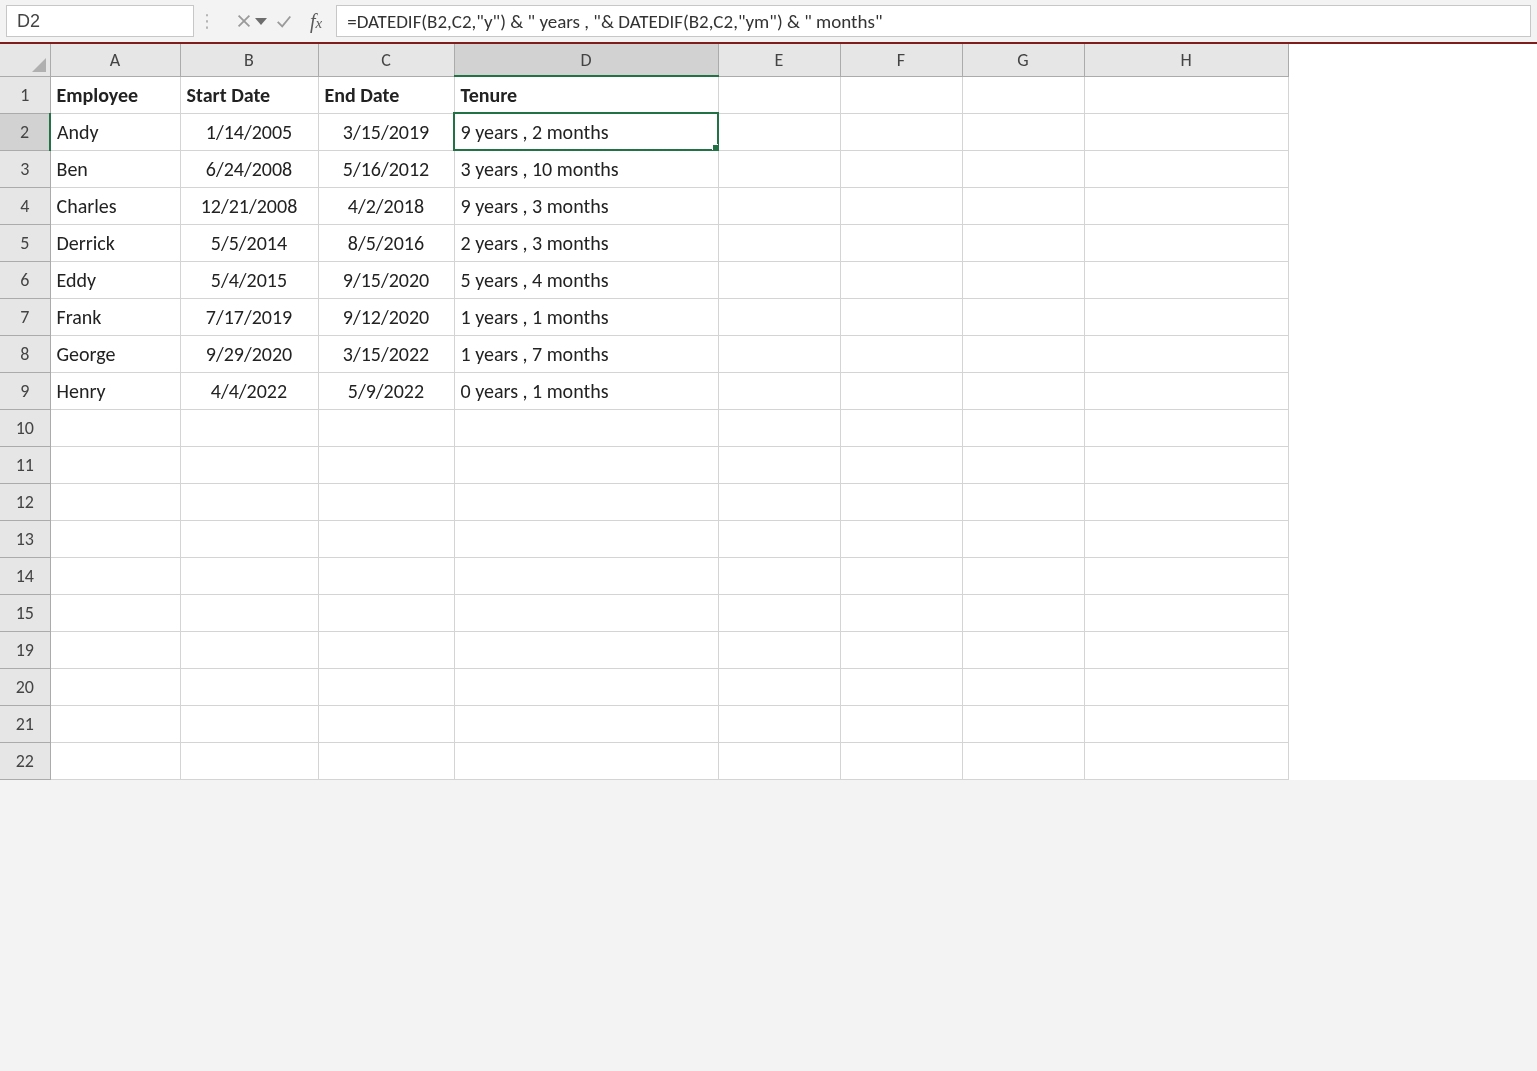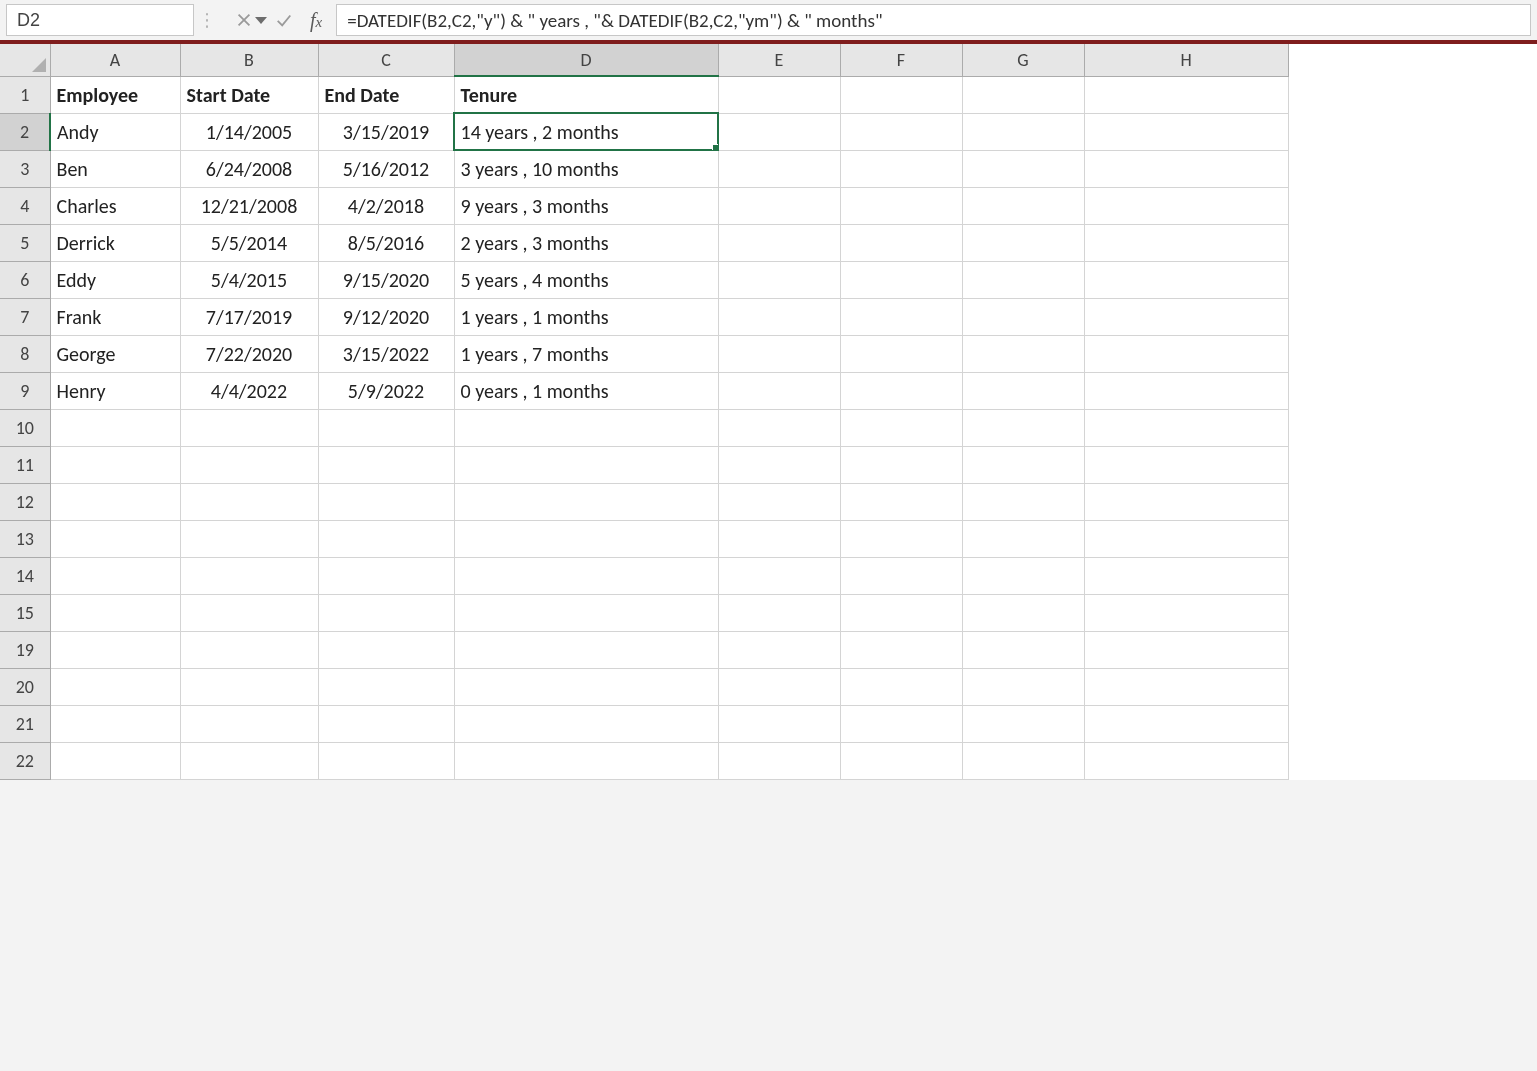--- a/index.html
+++ b/index.html
@@ -8,21 +8,21 @@
     font-size: 19px;
     background: #f3f3f3;
     overflow: hidden;
     user-select: none;
   }
   .formula-bar {
     display: flex;
     align-items: center;
     height: 44px;
     background: #f3f3f3;
-    border-bottom: 4px solid #7f1d1d;
+    border-bottom: 2px solid #7f1d1d;
     padding: 8px 6px;
   }
   .name-box-wrap {
     display: flex;
     align-items: center;
     height: 32px;
     background: #fff;
     border: 1px solid #c7c7c7;
     width: 188px;
     padding: 0 6px 0 10px;
@@ -214,21 +214,21 @@
             <td class="cell left colE"></td>
             <td class="cell left colF"></td>
             <td class="cell left colG"></td>
             <td class="cell left colH"></td>
           </tr>
           <tr>
             <th class="row-hdr sel">2</th>
             <td class="cell left colA">Andy</td>
             <td class="cell right colB">1/14/2005</td>
             <td class="cell right colC">3/15/2019</td>
-            <td class="cell left selected colD">14 years , 2 months</td>
+            <td class="cell left selected colD">9 years , 2 months</td>
             <td class="cell left colE"></td>
             <td class="cell left colF"></td>
             <td class="cell left colG"></td>
             <td class="cell left colH"></td>
           </tr>
           <tr>
             <th class="row-hdr">3</th>
             <td class="cell left colA">Ben</td>
             <td class="cell right colB">6/24/2008</td>
             <td class="cell right colC">5/16/2012</td>
@@ -278,21 +278,21 @@
             <td class="cell right colC">9/12/2020</td>
             <td class="cell left colD">1 years , 1 months</td>
             <td class="cell left colE"></td>
             <td class="cell left colF"></td>
             <td class="cell left colG"></td>
             <td class="cell left colH"></td>
           </tr>
           <tr>
             <th class="row-hdr">8</th>
             <td class="cell left colA">George</td>
-            <td class="cell right colB">7/22/2020</td>
+            <td class="cell right colB">9/29/2020</td>
             <td class="cell right colC">3/15/2022</td>
             <td class="cell left colD">1 years , 7 months</td>
             <td class="cell left colE"></td>
             <td class="cell left colF"></td>
             <td class="cell left colG"></td>
             <td class="cell left colH"></td>
           </tr>
           <tr>
             <th class="row-hdr">9</th>
             <td class="cell left colA">Henry</td>

